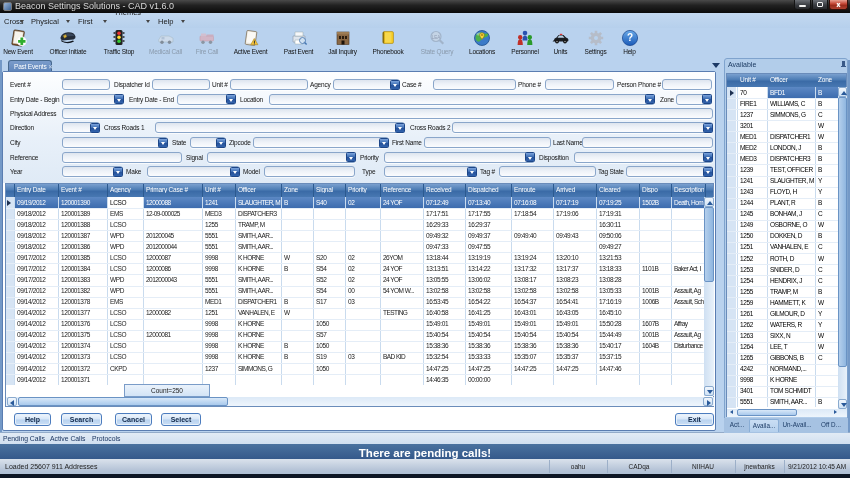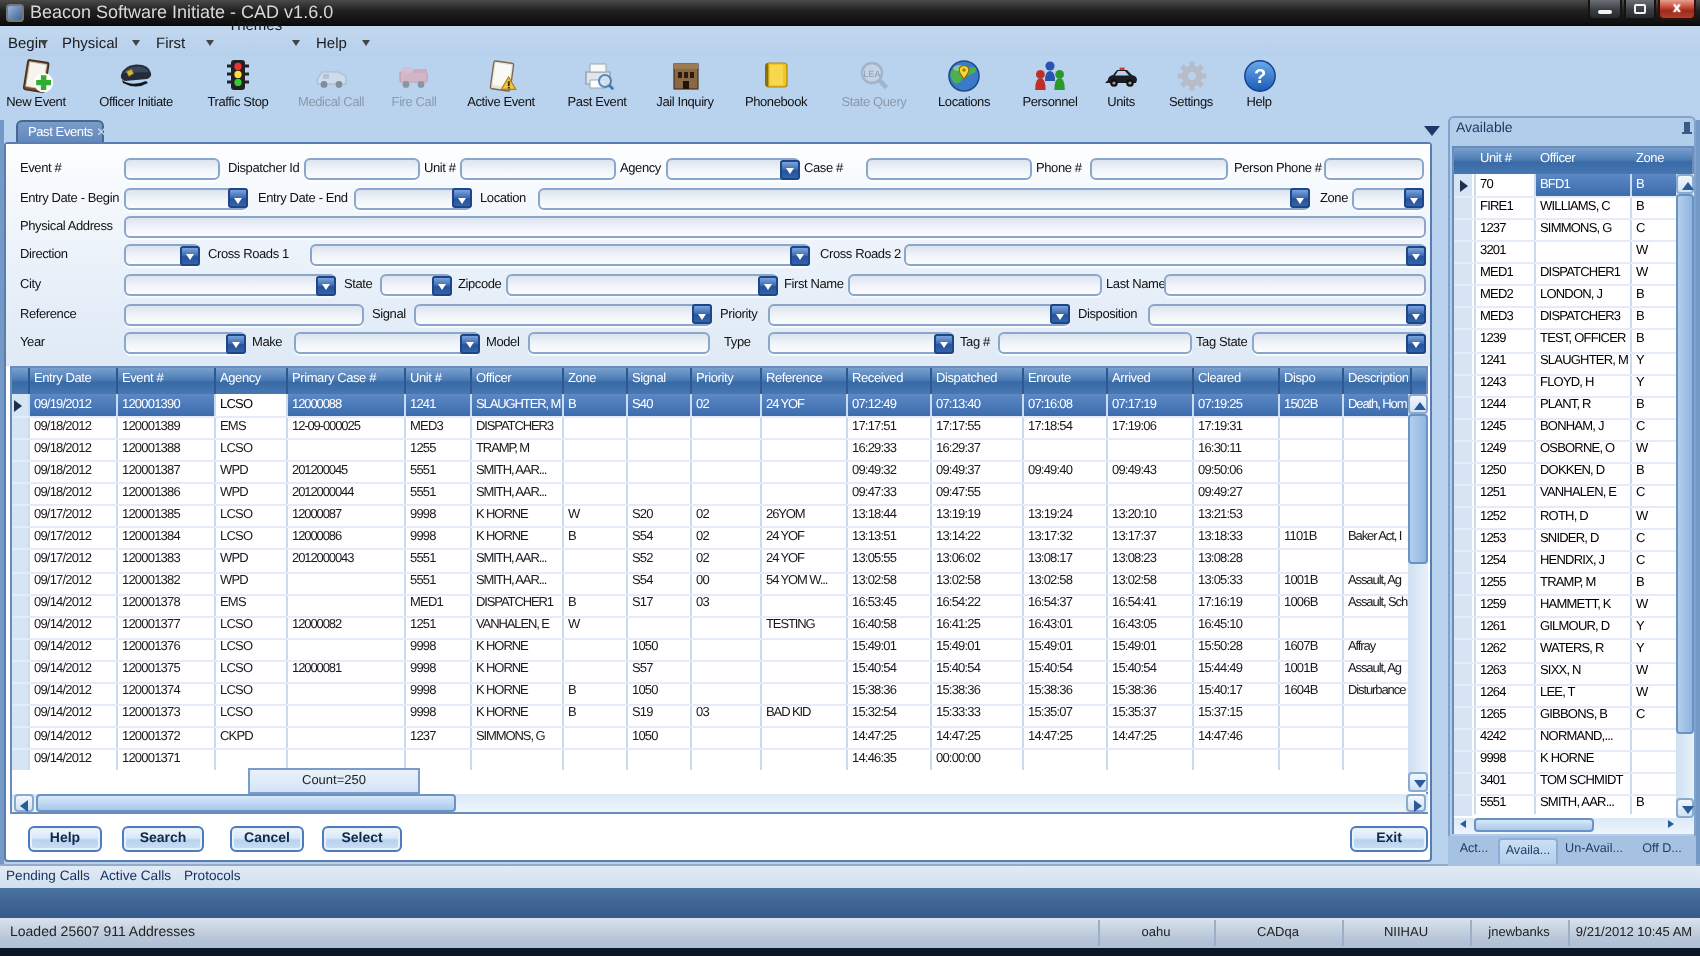--- a/index.html
+++ b/index.html
@@ -9,34 +9,34 @@
 .fld{position:absolute;height:11px;border:1px solid #8aa6ca;border-radius:3px;background:linear-gradient(#dde4ee,#eef2f8 45%,#fbfcfe);box-shadow:0 1px 0 rgba(255,255,255,.7);}
 .dbtn{position:absolute;top:-0.5px;width:10px;height:10px;border-radius:1.5px;background:linear-gradient(#7ba3dc,#3f6fb4 45%,#26529b 55%,#3263ac);border:1px solid #1d4688;}
 .dbtn:after{content:"";position:absolute;left:2px;top:3.5px;border-left:2.8px solid transparent;border-right:2.8px solid transparent;border-top:3px solid #fff;}
 .btn{position:absolute;height:13px;border:1px solid #4c7cbe;border-radius:3px;background:linear-gradient(#f0f6fd,#d8e7f8 45%,#b9d2ef 55%,#cadff6);font-size:7px;font-weight:bold;color:#10284a;text-align:center;line-height:12px;box-shadow:0 0 0 1px #e8f1fa inset;}
 .gridline{position:absolute;background:#c9dbee;width:1px;}
 </style></head><body>
 <div id="app">
 
 <div class="abs" style="left:0;top:0;width:850px;height:13px;background:linear-gradient(#4a4a4a,#222 40%,#0a0a0a);"></div>
 <div class="abs" style="left:3px;top:2px;width:9px;height:9px;background:linear-gradient(135deg,#9ab4d8,#3c6394);border-radius:2px;border:1px solid #777;"></div>
-<div class="abs" style="left:15px;top:1px;font-size:9px;color:#d8d8d8;white-space:nowrap;">Beacon Software Initiate - CAD v1.6.0</div>
+<div class="abs" style="left:15px;top:1px;font-size:9px;color:#d8d8d8;white-space:nowrap;">Beacon Settings Solutions - CAD v1.6.0</div>
 
 <div class="abs" style="left:794px;top:0;width:17px;height:10px;background:linear-gradient(#6b6f75,#3a3d42 55%,#26282c);border:1px solid #141414;border-top:none;border-radius:0 0 3px 3px;">
       <div class="abs" style="left:4px;top:5px;width:7px;height:2px;background:#f2f2f2;border-radius:1px;"></div>
     </div>
 <div class="abs" style="left:812px;top:0;width:16px;height:10px;background:linear-gradient(#6b6f75,#3a3d42 55%,#26282c);border:1px solid #141414;border-top:none;">
       <div class="abs" style="left:4px;top:2px;width:6px;height:5px;border:1px solid #f2f2f2;border-radius:1px;"></div>
     </div>
 <div class="abs" style="left:829px;top:0;width:19px;height:10px;background:linear-gradient(#e8a091,#c1402f 45%,#992c1d 60%,#b0402e);border:1px solid #35100a;border-top:none;border-radius:0 0 3px 3px;color:#fff;font-size:7px;font-weight:bold;text-align:center;line-height:9px;text-shadow:0 0 1px #fff;">x</div>
 
 <div class="abs" style="left:0;top:13px;width:2px;height:461px;background:#7499c7;"></div>
 <div class="abs" style="left:848px;top:13px;width:2px;height:461px;background:#7499c7;"></div>
 <div class="abs" style="left:0;top:13px;width:850px;height:15px;background:linear-gradient(#c3d8f0,#b6d0ec);"></div>
-<div class="abs" style="left:4px;top:16.5px;font-size:7.5px;color:#1a1a1a;">Begin</div>
+<div class="abs" style="left:4px;top:16.5px;font-size:7.5px;color:#1a1a1a;">Cross</div>
 <div class="abs" style="left:31px;top:16.5px;font-size:7.5px;color:#1a1a1a;">Physical</div>
 <div class="abs" style="left:78px;top:16.5px;font-size:7.5px;color:#1a1a1a;">First</div>
 <div class="abs" style="left:114px;top:8px;font-size:7.5px;color:#1a1a1a;">Themes</div>
 <div class="abs" style="left:158px;top:16.5px;font-size:7.5px;color:#1a1a1a;">Help</div>
 <div class="abs" style="left:20px;top:20px;width:0;height:0;border-left:2.5px solid transparent;border-right:2.5px solid transparent;border-top:3px solid #444;"></div>
 <div class="abs" style="left:66px;top:20px;width:0;height:0;border-left:2.5px solid transparent;border-right:2.5px solid transparent;border-top:3px solid #444;"></div>
 <div class="abs" style="left:103px;top:20px;width:0;height:0;border-left:2.5px solid transparent;border-right:2.5px solid transparent;border-top:3px solid #444;"></div>
 <div class="abs" style="left:146px;top:20px;width:0;height:0;border-left:2.5px solid transparent;border-right:2.5px solid transparent;border-top:3px solid #444;"></div>
 <div class="abs" style="left:181px;top:20px;width:0;height:0;border-left:2.5px solid transparent;border-right:2.5px solid transparent;border-top:3px solid #444;"></div>
 <div class="abs" style="left:0;top:28px;width:850px;height:32px;background:#b9d2ee;"></div>
@@ -590,20 +590,21 @@
 <div class="btn" style="left:14px;top:413px;width:37px;">Help</div>
 <div class="btn" style="left:61px;top:413px;width:41px;">Search</div>
 <div class="btn" style="left:115px;top:413px;width:37px;">Cancel</div>
 <div class="btn" style="left:161px;top:413px;width:40px;">Select</div>
 <div class="btn" style="left:675px;top:413px;width:39px;">Exit</div>
 <div class="abs" style="left:0;top:432px;width:850px;height:13px;background:linear-gradient(#e2ebf5,#cfdeef);border-top:1px solid #93abc9;"></div>
 <div class="abs" style="left:3px;top:434.5px;font-size:6.8px;color:#15305c;">Pending Calls</div>
 <div class="abs" style="left:50px;top:434.5px;font-size:6.8px;color:#15305c;">Active Calls</div>
 <div class="abs" style="left:92px;top:434.5px;font-size:6.8px;color:#15305c;">Protocols</div>
 <div class="abs" style="left:0;top:444px;width:850px;height:15px;background:linear-gradient(#4a729f,#35598b);"></div>
+<div class="abs" style="left:0;top:446.5px;width:850px;text-align:center;font-size:11.5px;font-weight:bold;color:#fff;">There are pending calls!</div>
 <div class="abs" style="left:0;top:459px;width:850px;height:15px;background:linear-gradient(#dae2ec,#b7c5d8 70%,#aebfd4);"></div>
 <div class="abs" style="left:5px;top:463px;font-size:7px;color:#222;">Loaded 25607 911 Addresses</div>
 <div class="abs" style="left:549px;top:460px;width:1px;height:13px;background:#9cafc8;"></div>
 <div class="abs" style="left:607px;top:460px;width:1px;height:13px;background:#9cafc8;"></div>
 <div class="abs" style="left:671px;top:460px;width:1px;height:13px;background:#9cafc8;"></div>
 <div class="abs" style="left:735px;top:460px;width:1px;height:13px;background:#9cafc8;"></div>
 <div class="abs" style="left:784px;top:460px;width:1px;height:13px;background:#9cafc8;"></div>
 <div class="abs" style="left:549px;top:463px;width:58px;text-align:center;font-size:6.5px;color:#222;white-space:nowrap;">oahu</div>
 <div class="abs" style="left:607px;top:463px;width:64px;text-align:center;font-size:6.5px;color:#222;white-space:nowrap;">CADqa</div>
 <div class="abs" style="left:671px;top:463px;width:64px;text-align:center;font-size:6.5px;color:#222;white-space:nowrap;">NIIHAU</div>

